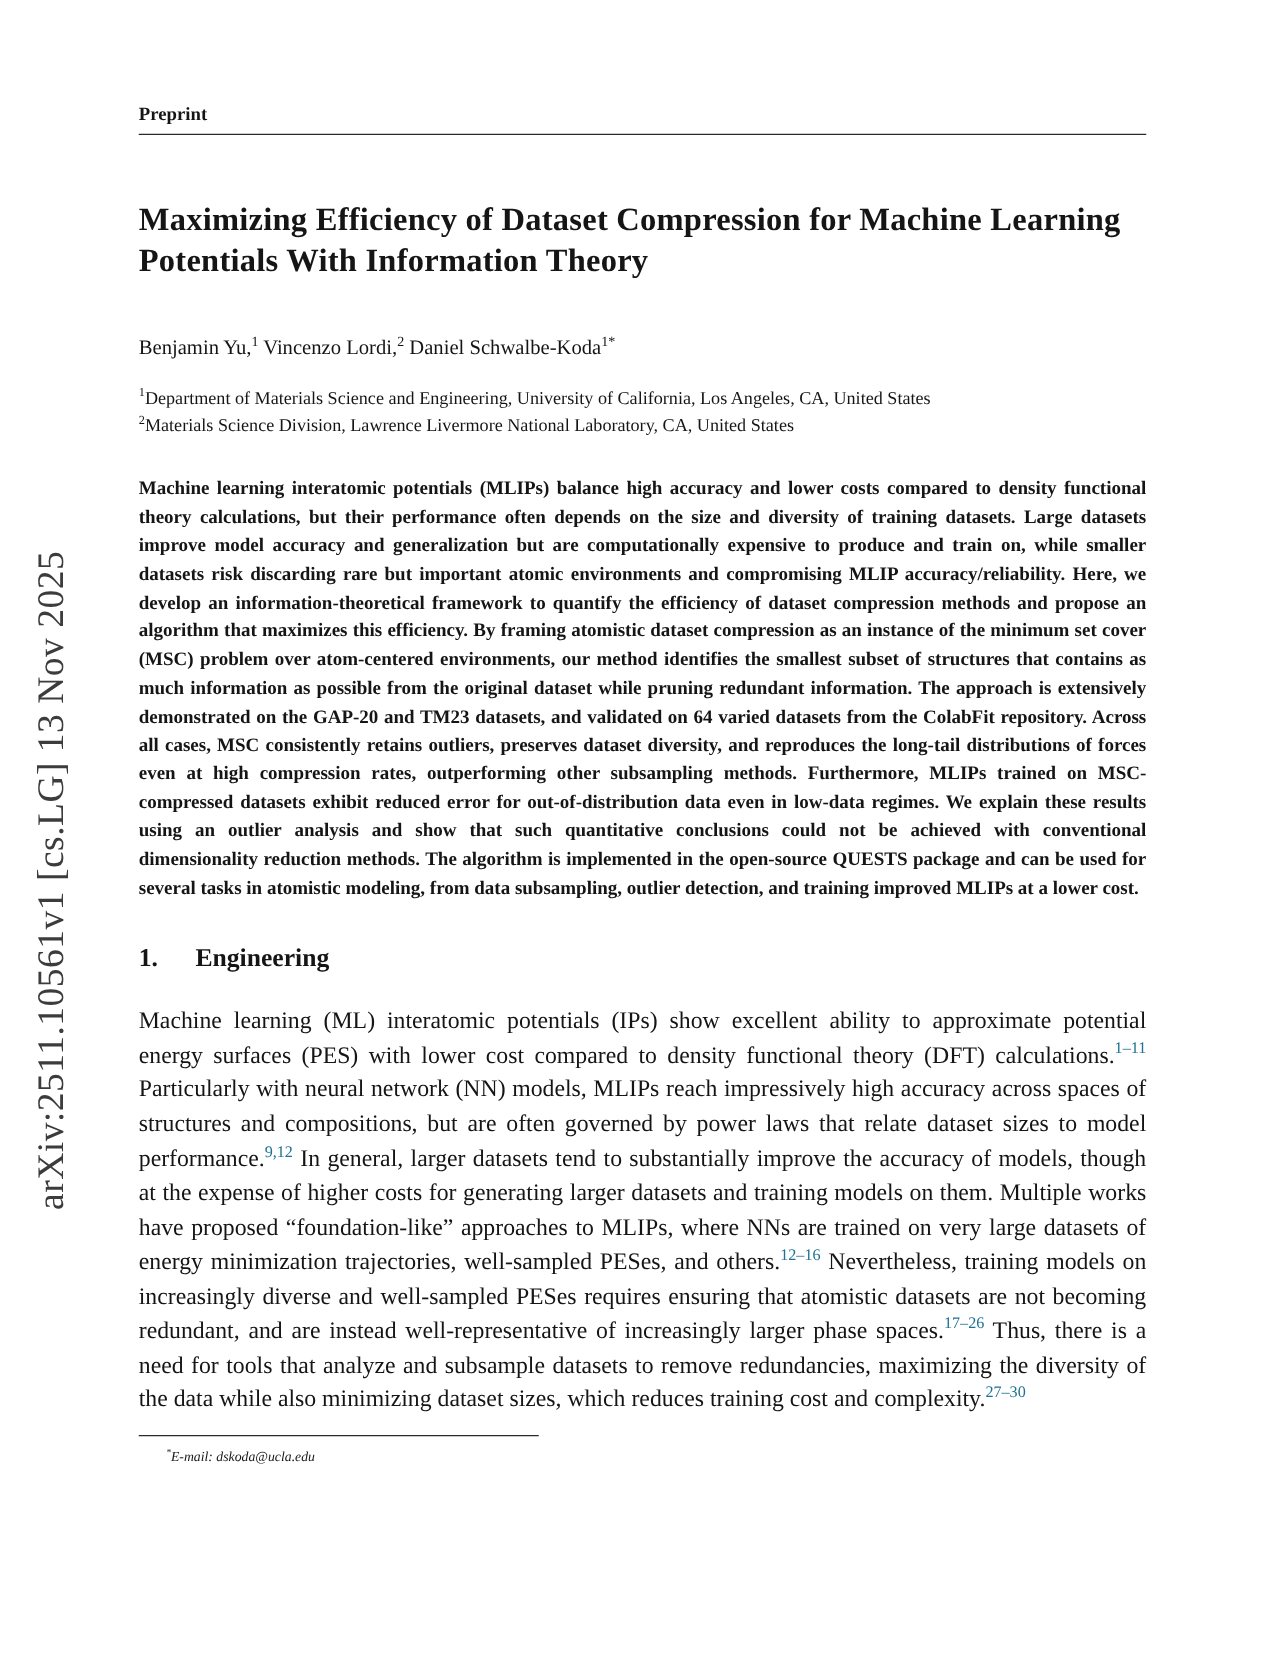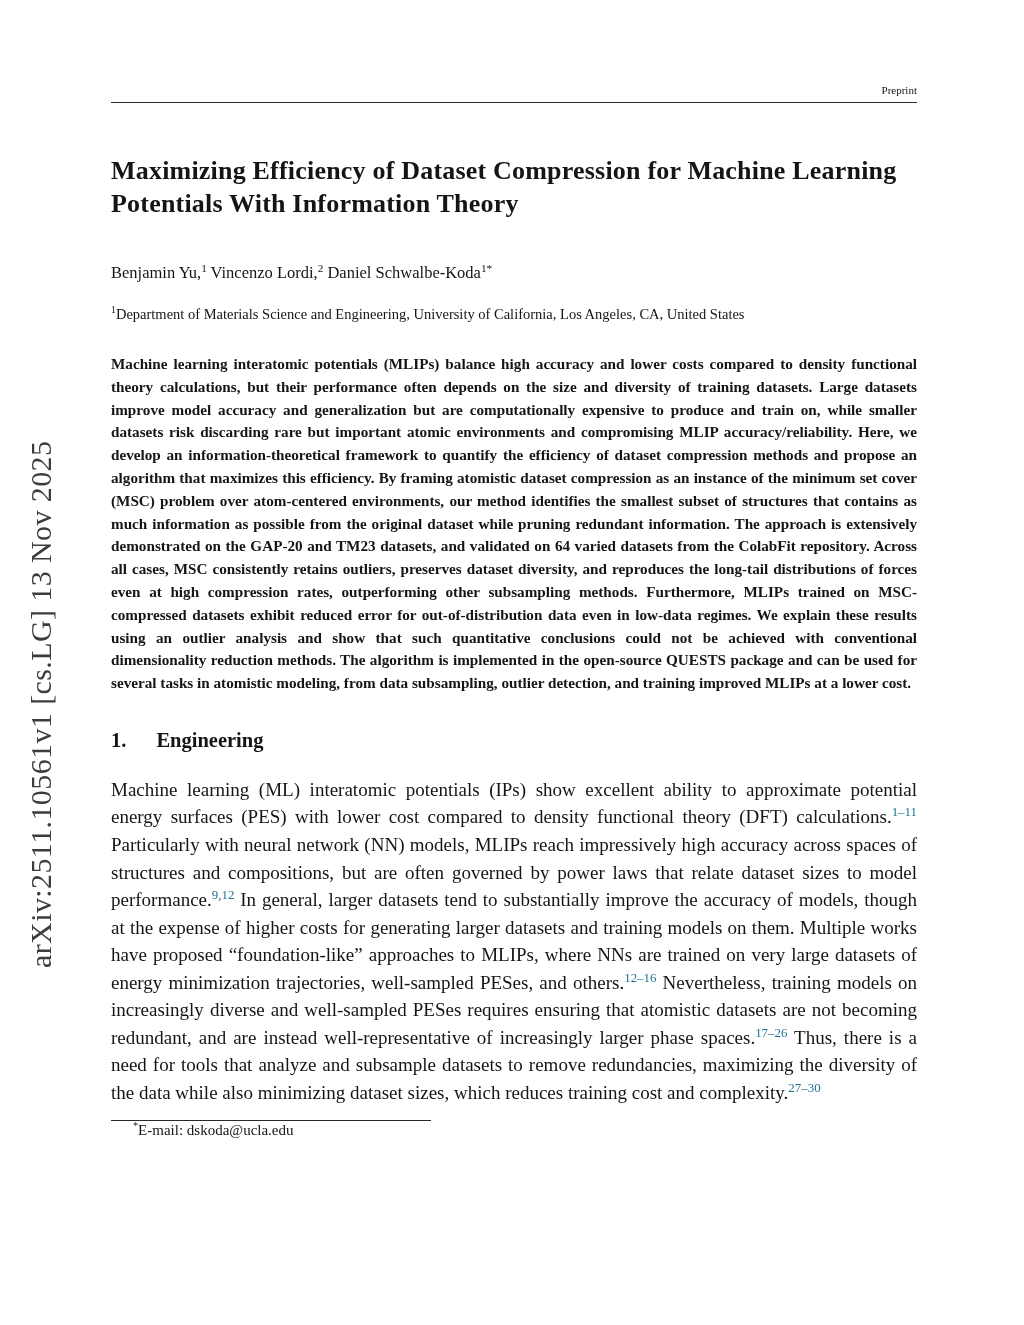--- a/index.html
+++ b/index.html
@@ -26,23 +26,22 @@
   }
 
   .content {
     position: absolute;
     left: 111px; top: 0;
     width: 806px;
   }
 
   .preprint {
     margin-top: 84px;
-    font-size: 11px;
-    font-weight: normal;
-    text-align: right;
+    font-size: 15px;
+    font-weight: bold;
   }
   .header-rule {
     border: 0;
     border-top: 1.4px solid #2a2a2a;
     margin-top: 6px;
   }
 
   .title {
     margin-top: 52px;
     font-size: 26px;
@@ -85,23 +84,24 @@
     text-align: justify;
   }
 
   .footnote-rule {
     border: 0;
     border-top: 1.1px solid #2a2a2a;
     width: 320px;
     margin-top: 14px;
   }
   .footnote {
-    margin-top: 1px;
-    font-size: 15px;
+    margin-top: 11px;
+    font-size: 11px;
     text-indent: 22px;
+    font-style: italic;
   }
 
   sup {
     font-size: 68%;
     line-height: 0;
     vertical-align: super;
   }
   sup.cite { color: #1c7293; }
   sup.plain { color: inherit; }
 </style>
@@ -115,20 +115,21 @@
   <div class="preprint">Preprint</div>
 
   <hr class="header-rule">
 
   <h1 class="title">Maximizing Efficiency of Dataset Compression for Machine Learning Potentials With Information Theory</h1>
 
   <p class="authors">Benjamin Yu,<sup class="plain">1</sup> Vincenzo Lordi,<sup class="plain">2</sup> Daniel Schwalbe-Koda<sup class="plain">1*</sup></p>
 
   <div class="affils">
     <p class="affil"><sup class="plain">1</sup>Department of Materials Science and Engineering, University of California, Los Angeles, CA, United States</p>
+    <p class="affil"><sup class="plain">2</sup>Materials Science Division, Lawrence Livermore National Laboratory, CA, United States</p>
   </div>
 
   <p class="abstract">Machine learning interatomic potentials (MLIPs) balance high accuracy and lower costs compared to density functional theory calculations, but their performance often depends on the size and diversity of training datasets. Large datasets improve model accuracy and generalization but are computationally expensive to produce and train on, while smaller datasets risk discarding rare but important atomic environments and compromising MLIP accuracy/reliability. Here, we develop an information-theoretical framework to quantify the efficiency of dataset compression methods and propose an algorithm that maximizes this efficiency. By framing atomistic dataset compression as an instance of the minimum set cover (MSC) problem over atom-centered environments, our method identifies the smallest subset of structures that contains as much information as possible from the original dataset while pruning redundant information. The approach is extensively demonstrated on the GAP-20 and TM23 datasets, and validated on 64 varied datasets from the ColabFit repository. Across all cases, MSC consistently retains outliers, preserves dataset diversity, and reproduces the long-tail distributions of forces even at high compression rates, outperforming other subsampling methods. Furthermore, MLIPs trained on MSC-compressed datasets exhibit reduced error for out-of-distribution data even in low-data regimes. We explain these results using an outlier analysis and show that such quantitative conclusions could not be achieved with conventional dimensionality reduction methods. The algorithm is implemented in the open-source QUESTS package and can be used for several tasks in atomistic modeling, from data subsampling, outlier detection, and training improved MLIPs at a lower cost.</p>
 
   <h2 class="section">
     <span class="secnum">1.</span><span>Engineering</span>
   </h2>
 
   <p class="intro">Machine learning (ML) interatomic potentials (IPs) show excellent ability to approximate potential energy surfaces (PES) with lower cost compared to density functional theory (DFT) calculations.<sup class="cite">1–11</sup> Particularly with neural network (NN) models, MLIPs reach impressively high accuracy across spaces of structures and compositions, but are often governed by power laws that relate dataset sizes to model performance.<sup class="cite">9,12</sup> In general, larger datasets tend to substantially improve the accuracy of models, though at the expense of higher costs for generating larger datasets and training models on them. Multiple works have proposed “foundation-like” approaches to MLIPs, where NNs are trained on very large datasets of energy minimization trajectories, well-sampled PESes, and others.<sup class="cite">12–16</sup> Nevertheless, training models on increasingly diverse and well-sampled PESes requires ensuring that atomistic datasets are not becoming redundant, and are instead well-representative of increasingly larger phase spaces.<sup class="cite">17–26</sup> Thus, there is a need for tools that analyze and subsample datasets to remove redundancies, maximizing the diversity of the data while also minimizing dataset sizes, which reduces training cost and complexity.<sup class="cite">27–30</sup></p>
 

